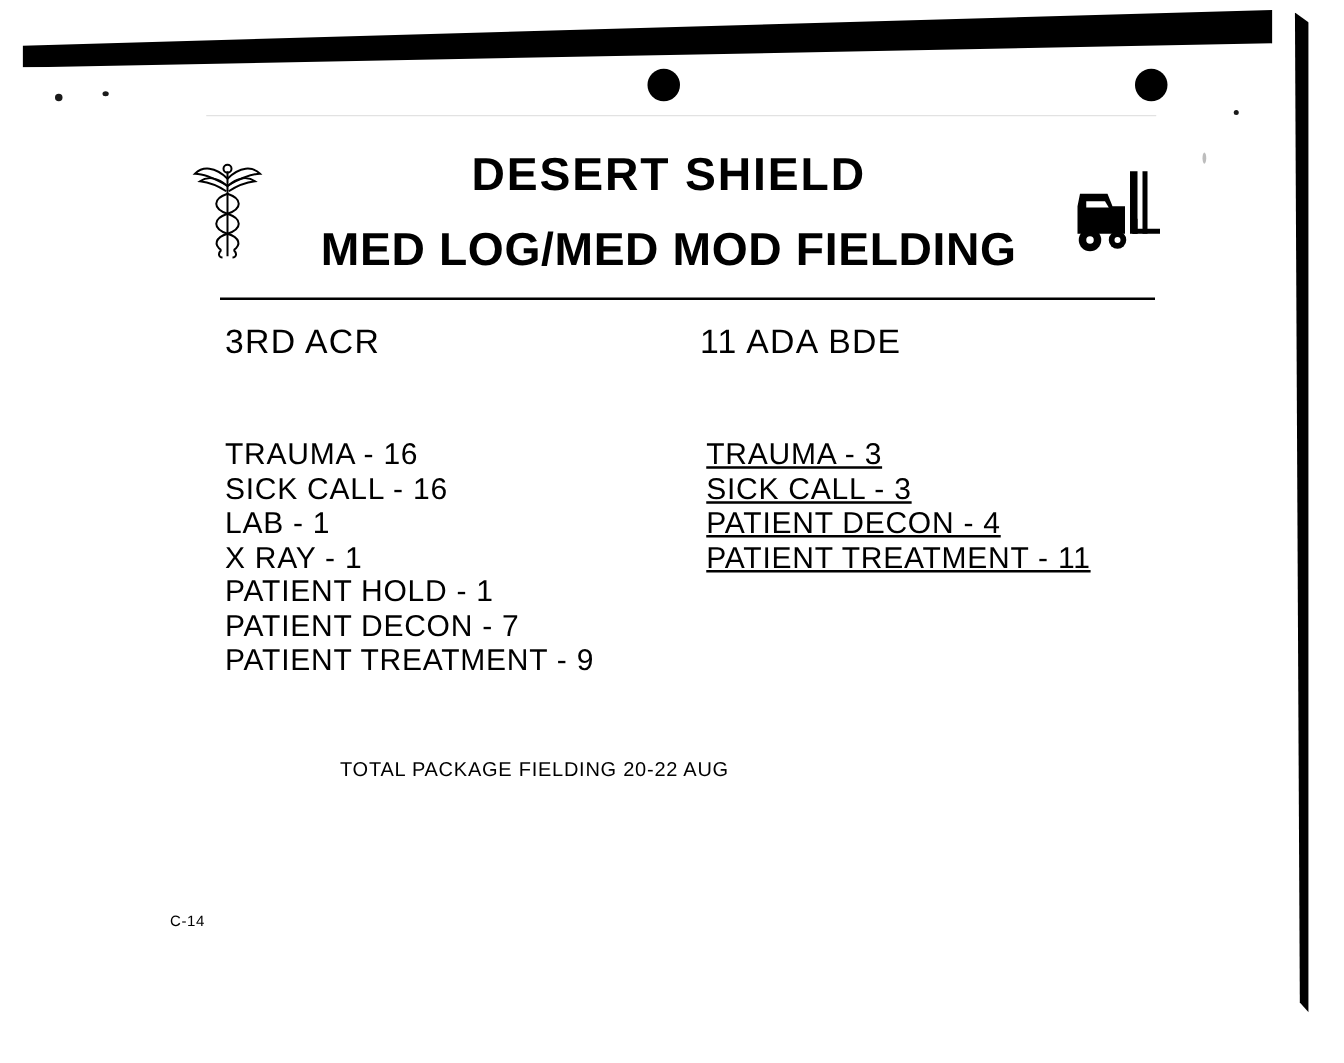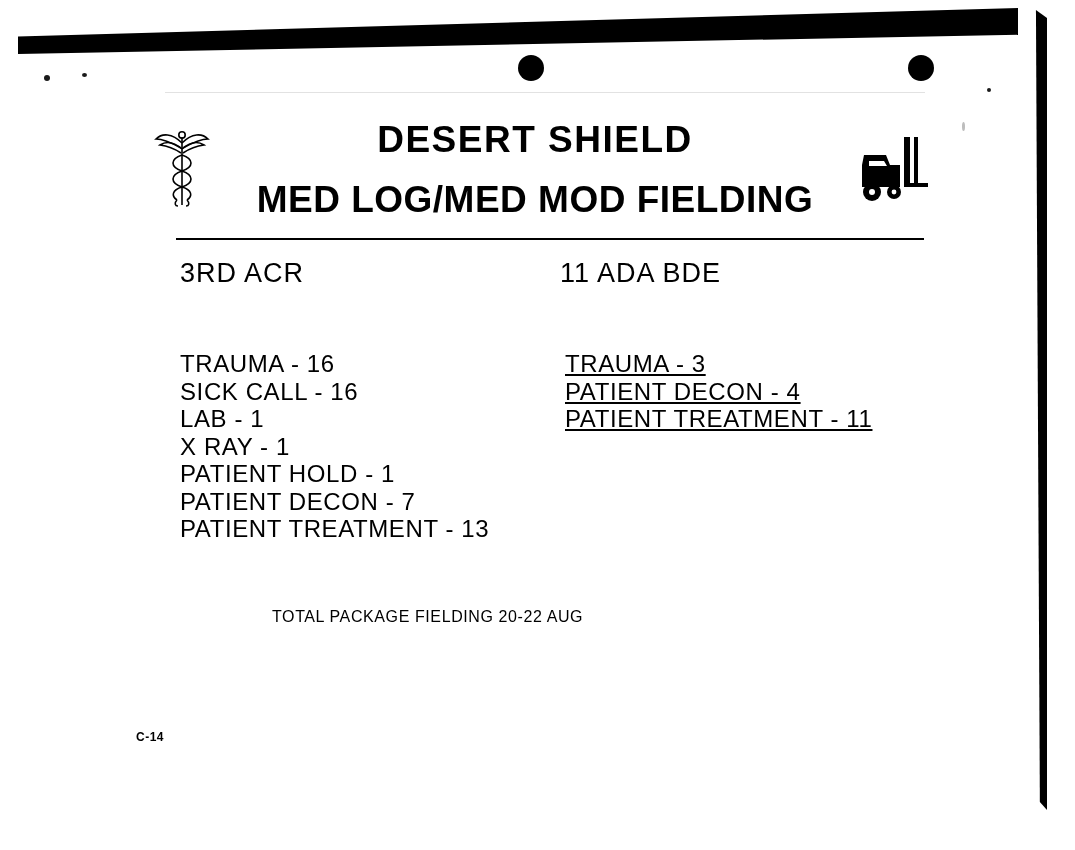--- a/index.html
+++ b/index.html
@@ -153,21 +153,21 @@
     left: 272px;
     font-size: 16px;
     letter-spacing: 0.6px;
   }
 
   .slide-code {
     position: absolute;
     left: 136px;
     top: 730px;
     font-size: 12px;
-    font-weight: bold;
+    font-weight: normal;
     letter-spacing: 0.5px;
   }
 </style>
 </head>
 <body>
 
 <div class="scan">
   <div class="top-wedge"></div>
   <div class="right-bar"></div>
   <div class="hole h1"></div>
@@ -241,24 +241,25 @@
   </div>
 
   <div class="columns">
     <div class="col left">
       <div>TRAUMA - 16</div>
       <div>SICK CALL - 16</div>
       <div>LAB - 1</div>
       <div>X RAY - 1</div>
       <div>PATIENT HOLD - 1</div>
       <div>PATIENT DECON - 7</div>
-      <div>PATIENT TREATMENT - 13</div>
+      <div>PATIENT TREATMENT - 9</div>
     </div>
     <div class="col right">
       <div>TRAUMA - 3</div>
+      <div>SICK CALL - 3</div>
       <div>PATIENT DECON - 4</div>
       <div>PATIENT TREATMENT - 11</div>
     </div>
   </div>
 
   <div class="total-line">TOTAL PACKAGE FIELDING 20-22 AUG</div>
 
   <div class="slide-code">C-14</div>
 </div>
 

